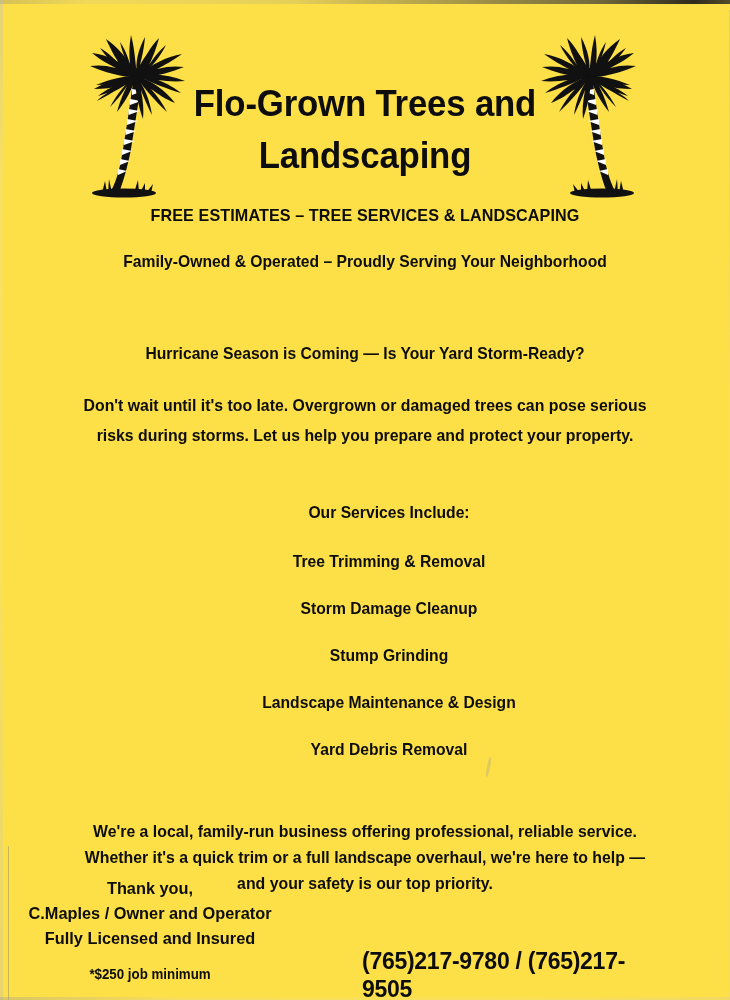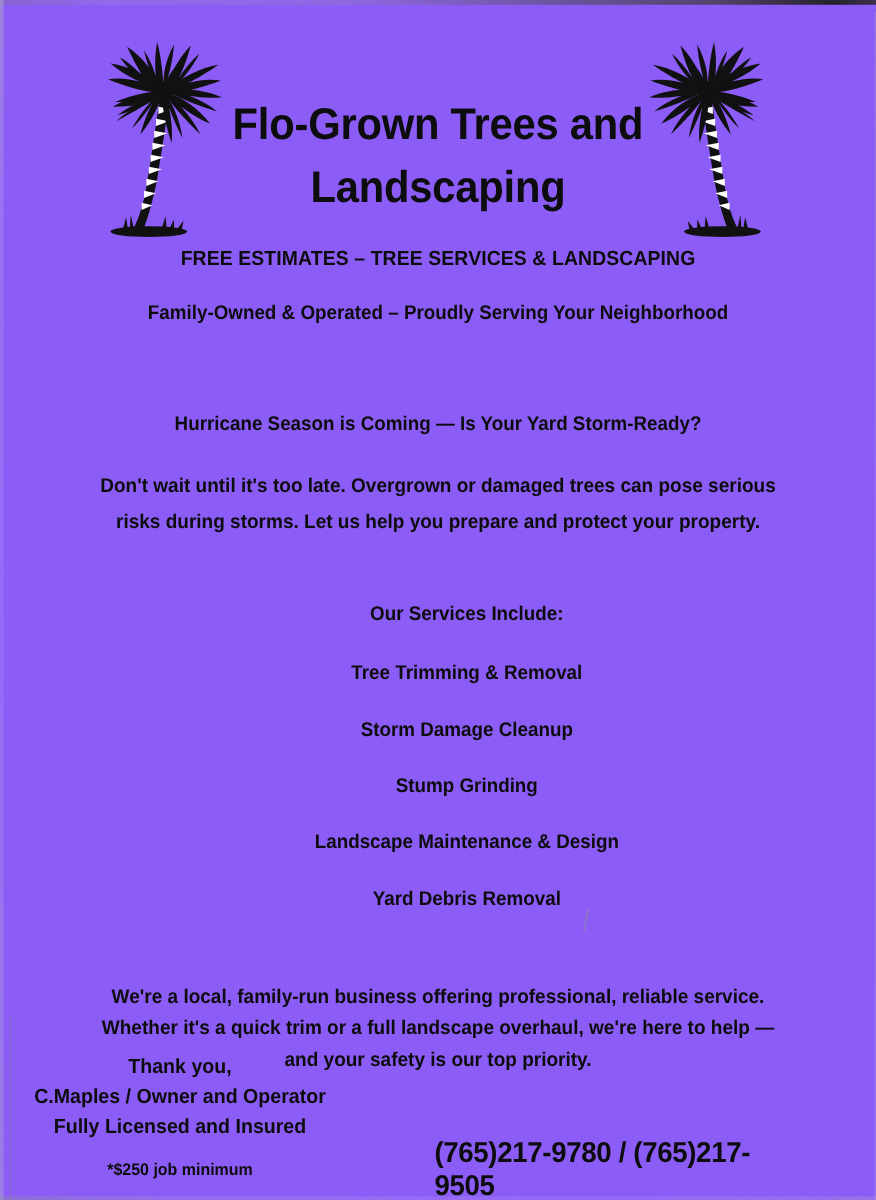--- a/index.html
+++ b/index.html
@@ -4,21 +4,21 @@
 <style>
   html, body {
     margin: 0;
     padding: 0;
     background: #ffffff;
   }
   #page {
     position: relative;
     width: 730px;
     height: 1000px;
-    background: #8b5cf6;
+    background: #fde047;
     overflow: hidden;
     font-family: "Liberation Sans", "DejaVu Sans", sans-serif;
     color: #0d0d0d;
   }
 
   
   .scan-edge-top {
     position: absolute;
     left: 0; top: 0;
     width: 730px; height: 4px;

